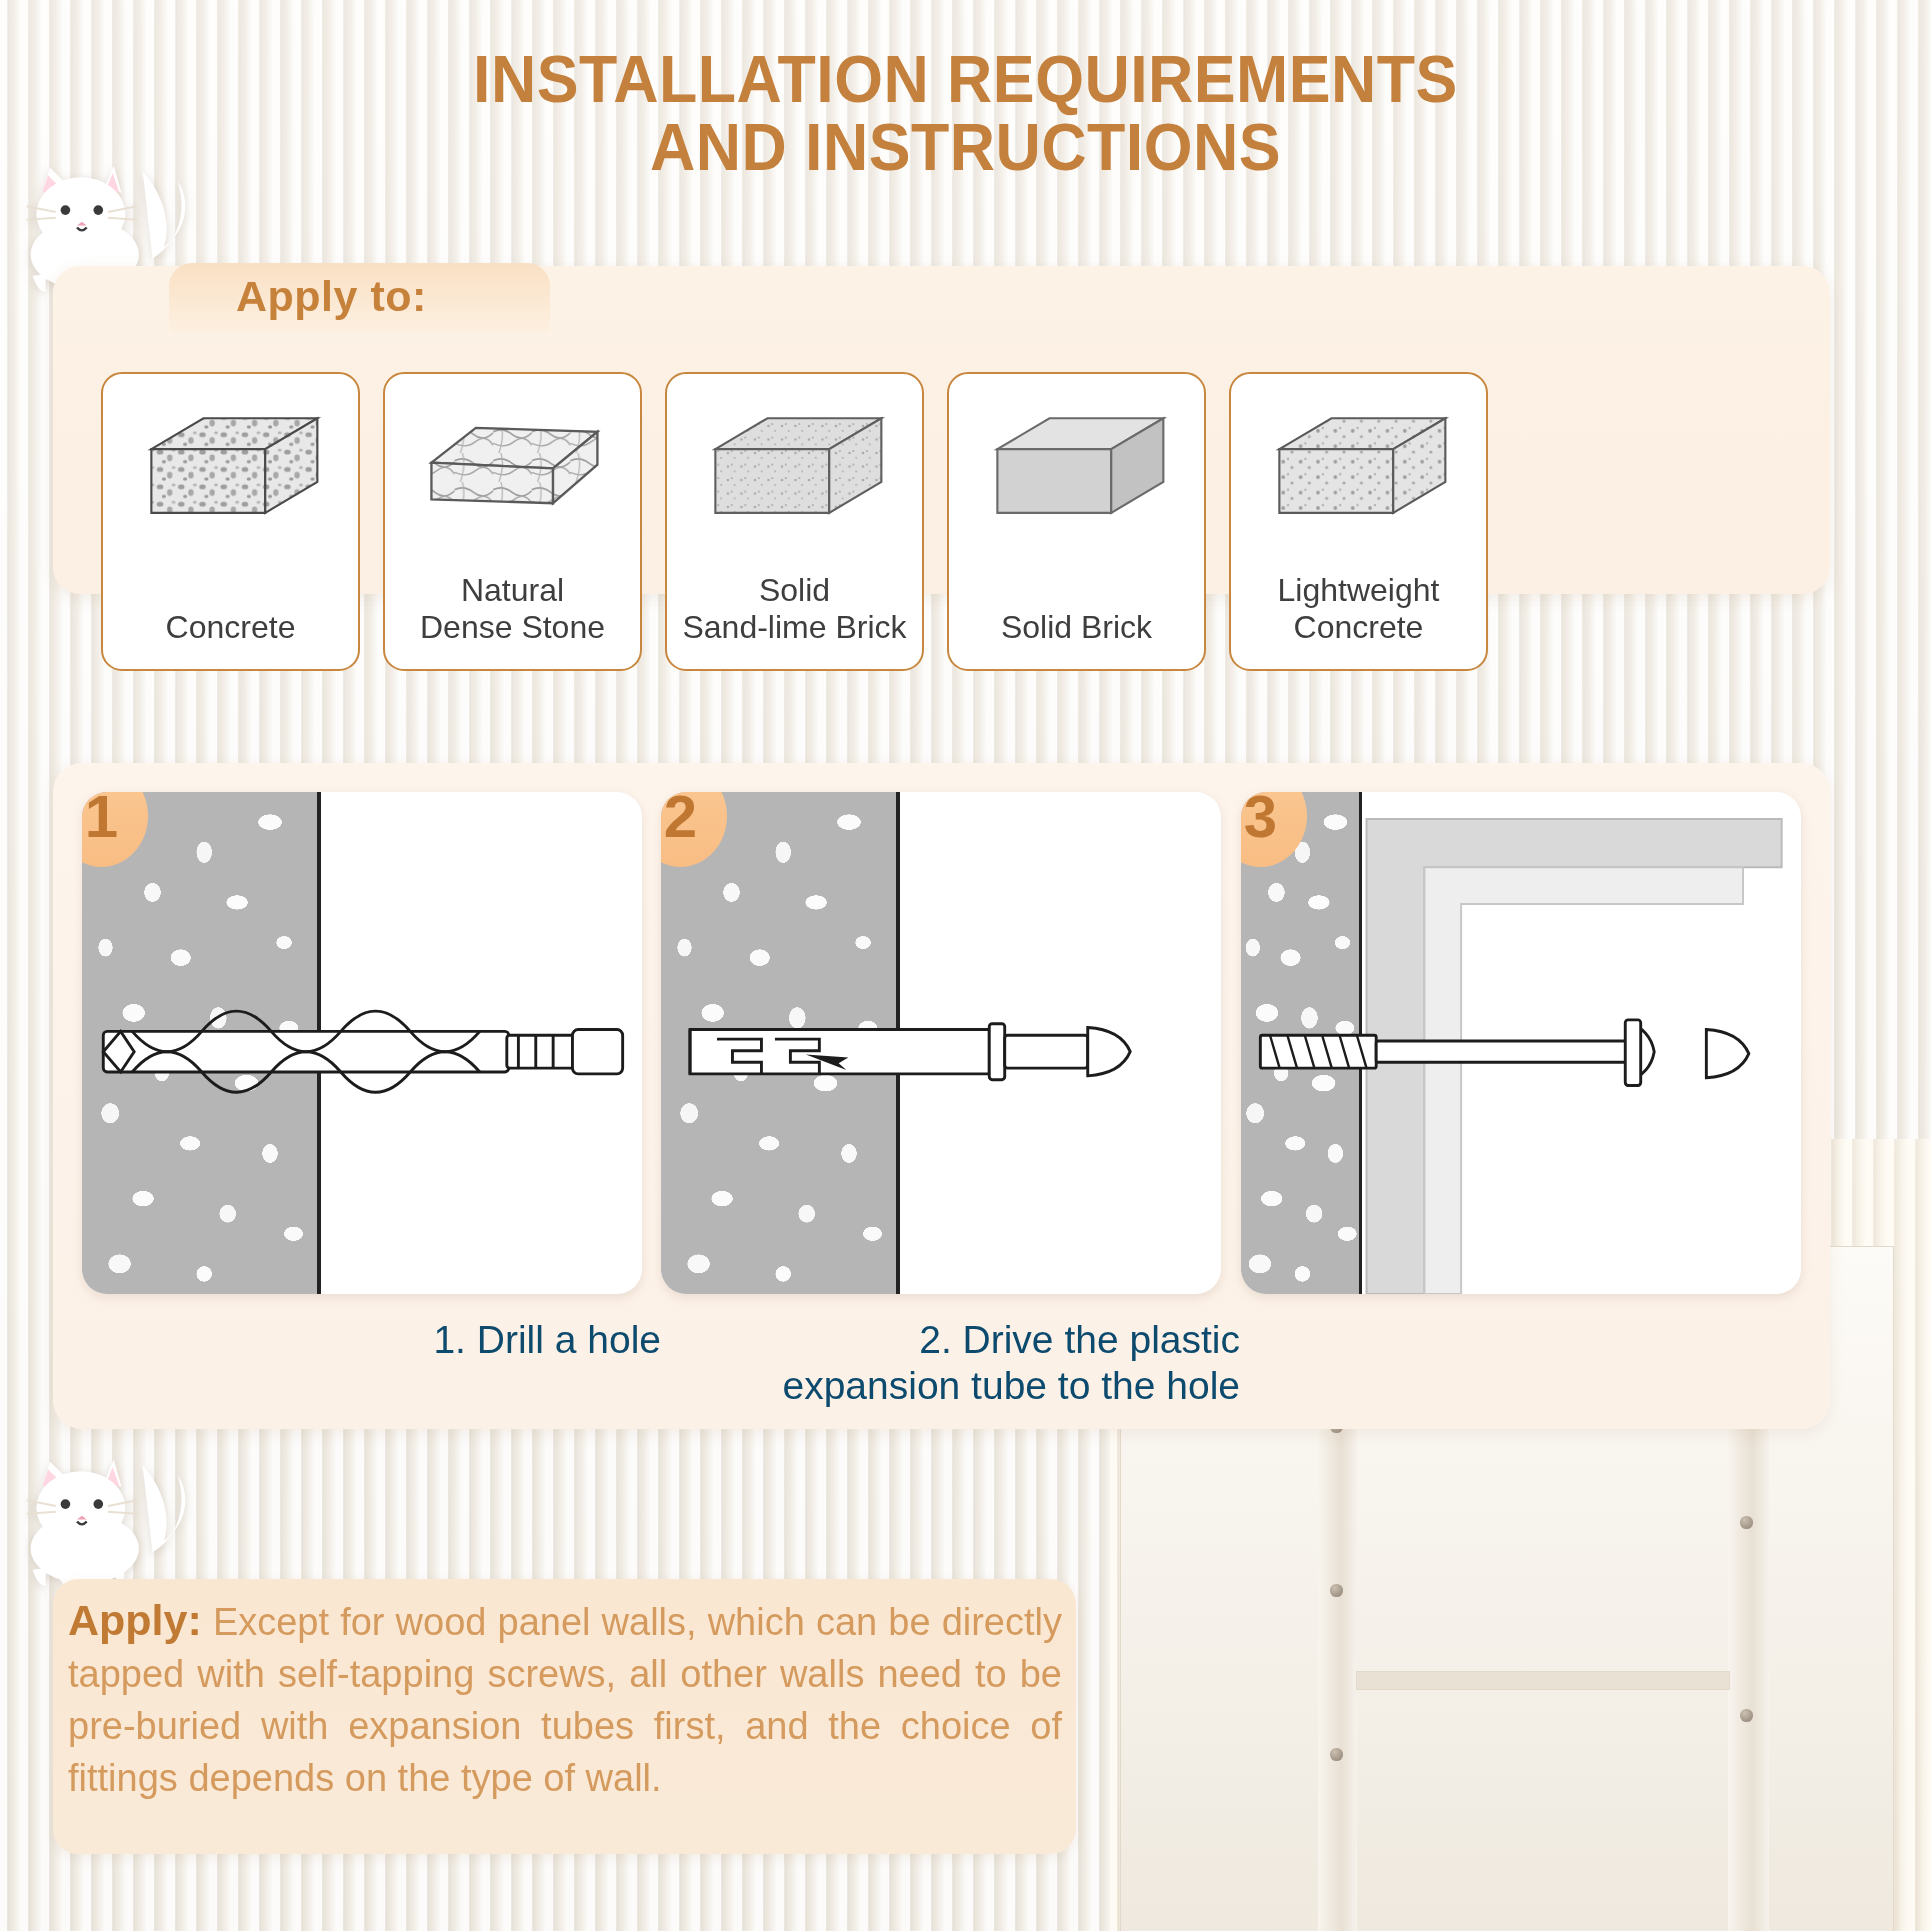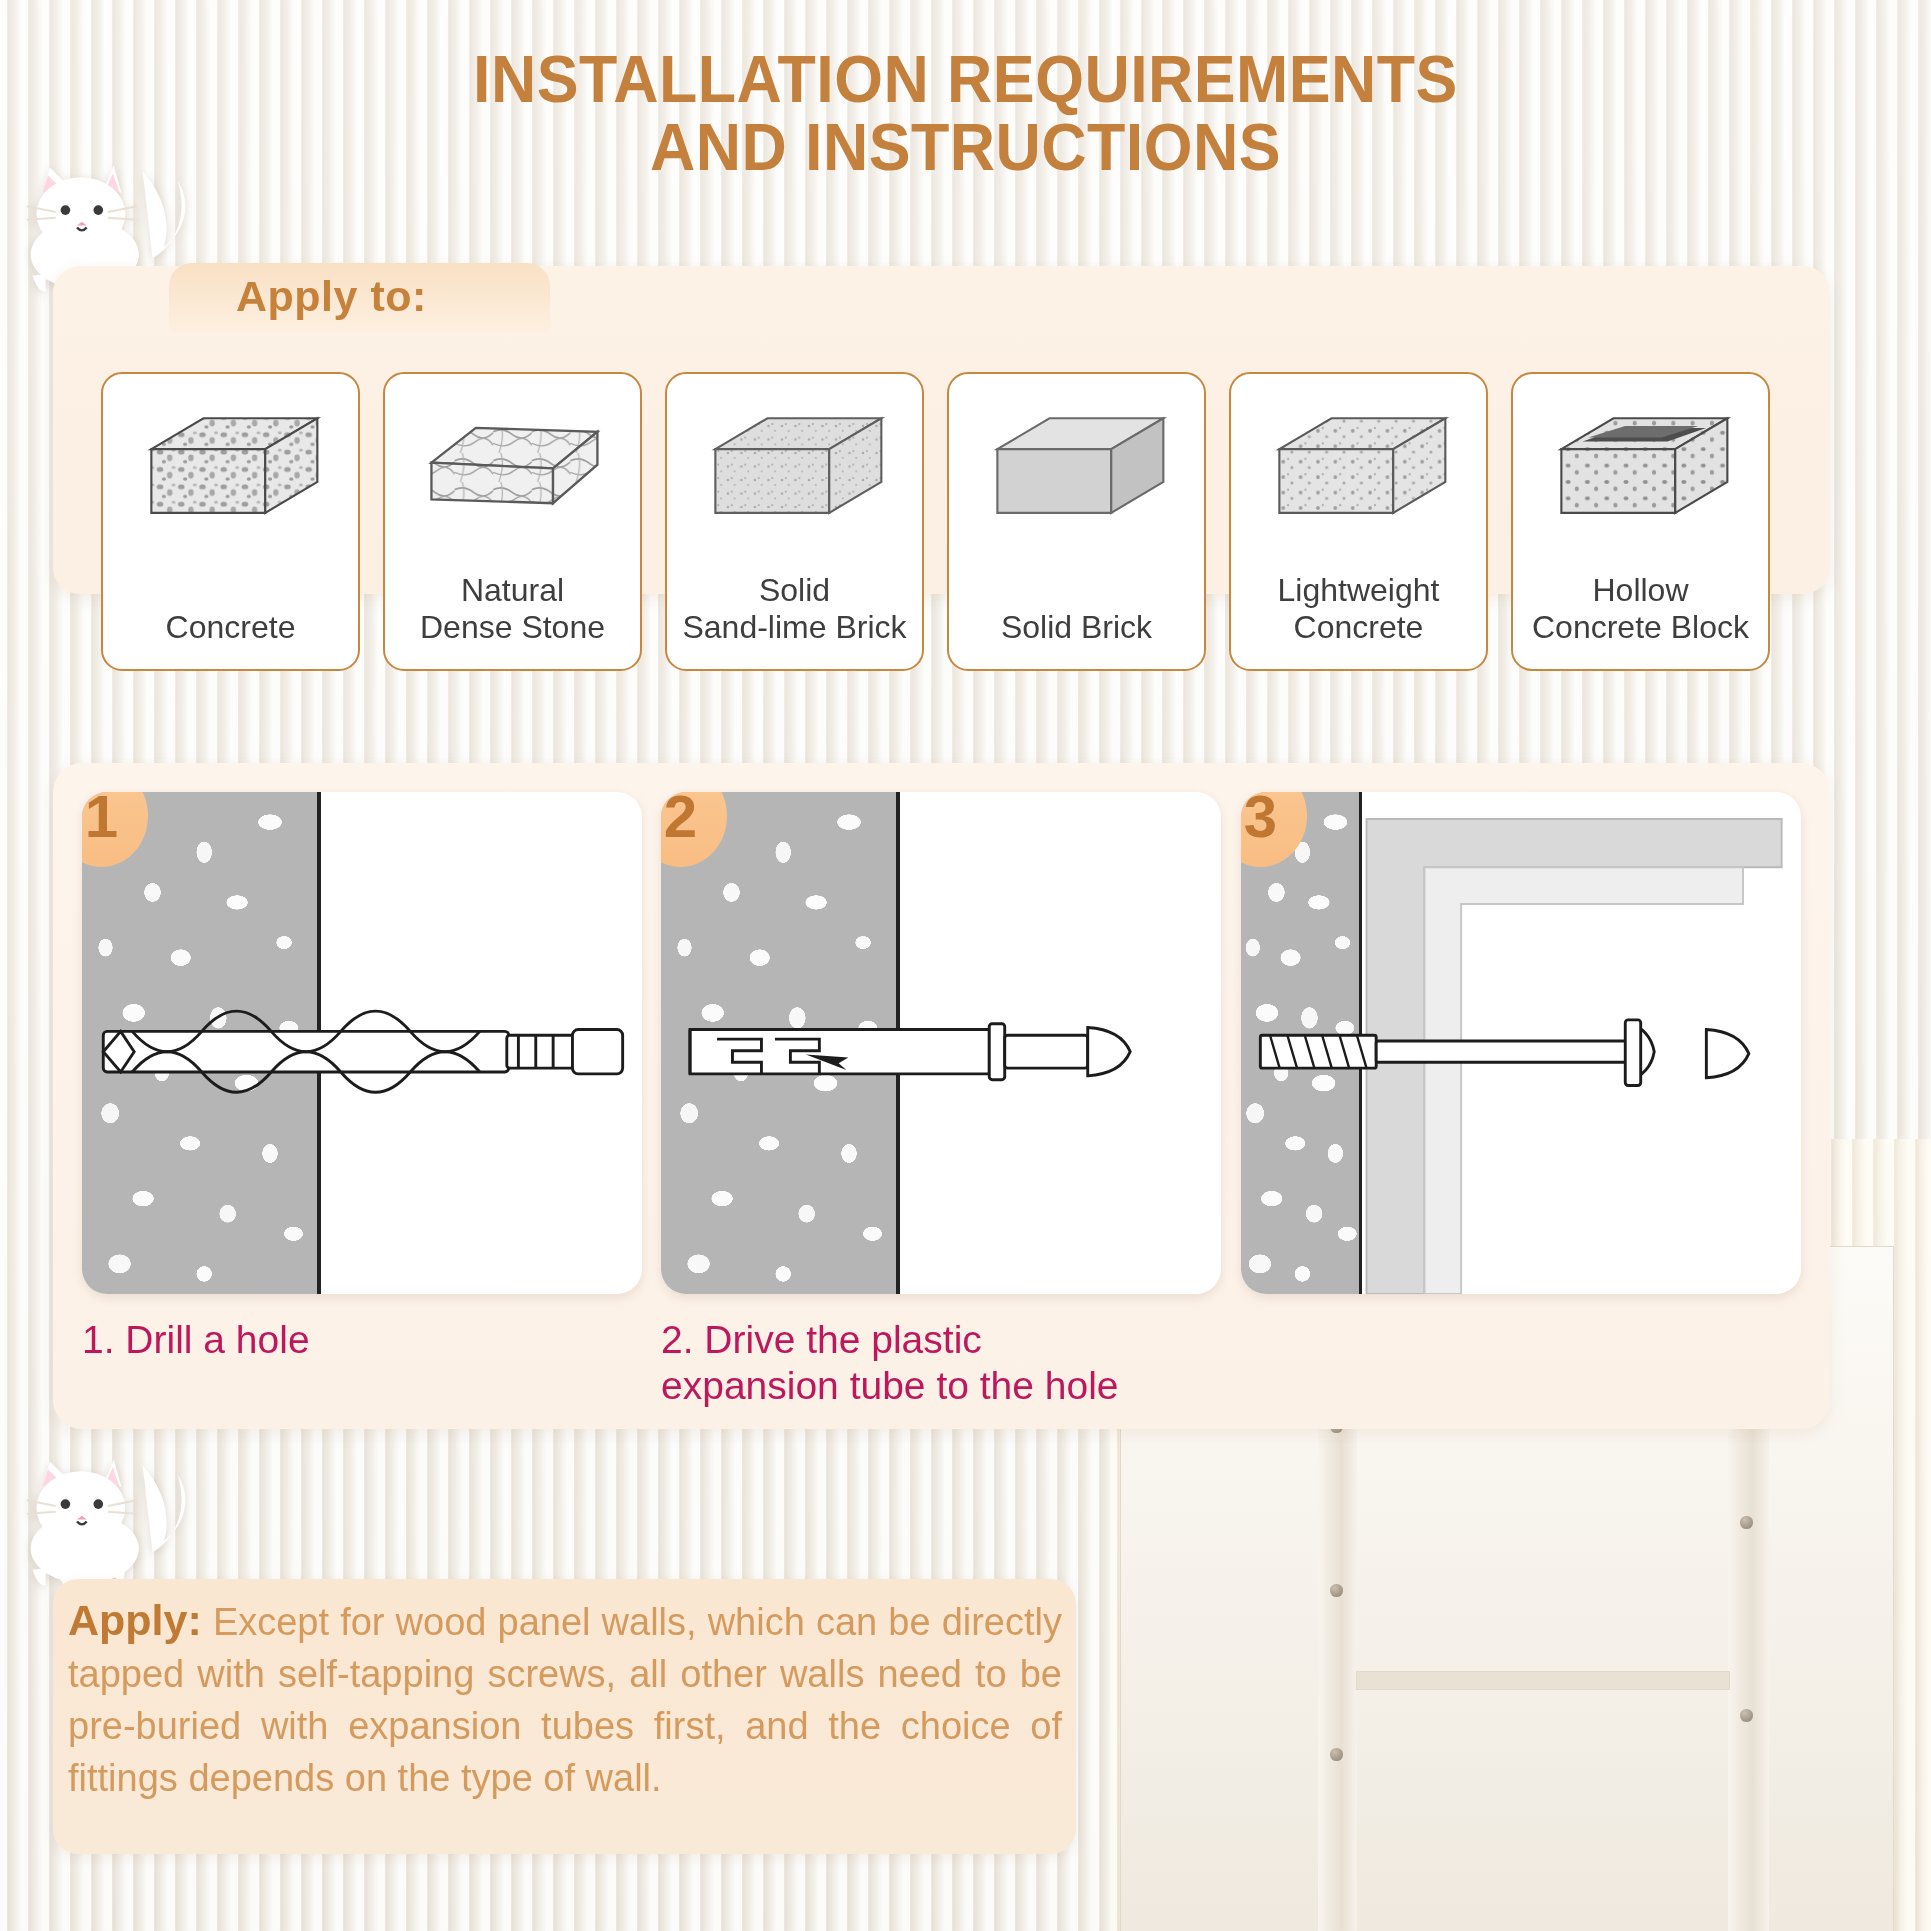--- a/index.html
+++ b/index.html
@@ -158,22 +158,22 @@
   .wall-edge{position:absolute;left:42%;top:0;width:3.9px;height:100%;background:#222;}
   .step-badge{
     position:absolute;left:-27px;top:-27px;
     width:93px;height:102px;border-radius:50%;
     background:linear-gradient(180deg,#fbc894,#f8bd83);
     color:#c07731;font-weight:bold;font-size:60px;
     display:flex;align-items:center;justify-content:center;
     z-index:5;
   }
   .step-cap{
-    margin-top:23px;text-align:left;
-    color:#be185d;font-size:39px;line-height:1.18;
+    margin-top:23px;text-align:right;
+    color:#0c4a6e;font-size:39px;line-height:1.18;
   }
 
   
   .note-card{
     position:absolute;left:53px;top:1579px;width:1023px;height:275px;
     background:linear-gradient(180deg,#fae7d2,#f9ead8);
     border-radius:25px;
     box-shadow:0 3.9px 11.6px rgba(175,140,105,.12);
   }
   .note-body{
@@ -321,37 +321,20 @@
           <circle cx="9" cy="2" r="1.2" fill="#b0b0b0"></circle>
         </pattern>
       </defs>
       <polygon points="18,56 72,24 190,24 136,56" fill="url(#sp4)" stroke="#5a5a5a" stroke-width="2.2"></polygon>
       <polygon points="18,56 136,56 136,122 18,122" fill="url(#sp4)" stroke="#5a5a5a" stroke-width="2.2"></polygon>
       <polygon points="136,56 190,24 190,90 136,122" fill="url(#sp4)" stroke="#5a5a5a" stroke-width="2.2"></polygon>
     </svg>
     <div class="mat-label">Lightweight<br>Concrete</div>
   </div>
 
-  <div class="mat-card">
-    <svg class="mat-img" viewBox="0 0 200 150">
-      <defs>
-        <pattern id="sp5" width="20" height="17" patternUnits="userSpaceOnUse">
-          <rect width="20" height="17" fill="#e2e2e2"></rect>
-          <ellipse cx="5" cy="5" rx="2.6" ry="2" fill="#8f8f8f"></ellipse>
-          <ellipse cx="14" cy="12" rx="2.2" ry="2.6" fill="#9b9b9b"></ellipse>
-        </pattern>
-      </defs>
-      <polygon points="18,56 72,24 190,24 136,56" fill="url(#sp5)" stroke="#4a4a4a" stroke-width="2.2"></polygon>
-      <polygon points="40,48 80,34 168,34 128,48" fill="#4d4d4d"></polygon>
-      <polygon points="46,44 84,32 160,32 122,44" fill="#6d6d6d"></polygon>
-      <polygon points="18,56 136,56 136,122 18,122" fill="url(#sp5)" stroke="#4a4a4a" stroke-width="2.2"></polygon>
-      <polygon points="136,56 190,24 190,90 136,122" fill="url(#sp5)" stroke="#4a4a4a" stroke-width="2.2"></polygon>
-    </svg>
-    <div class="mat-label">Hollow<br>Concrete Block</div>
-  </div>
 
 </div>
 
 <div class="steps-card"></div>
 
 <div class="step step-1">
   <div class="step-panel">
     <div class="wall-tex"></div>
     <div class="wall-edge"></div>
     <svg width="560" height="502" viewBox="0 0 580 520" style="position:absolute;left:0;top:0;">

